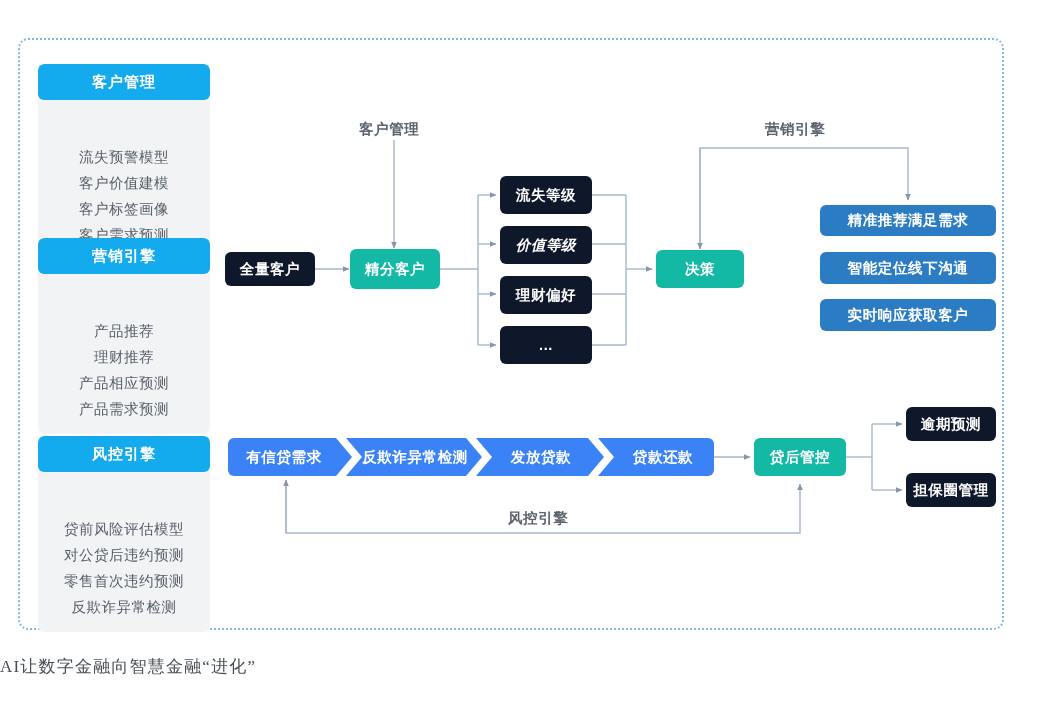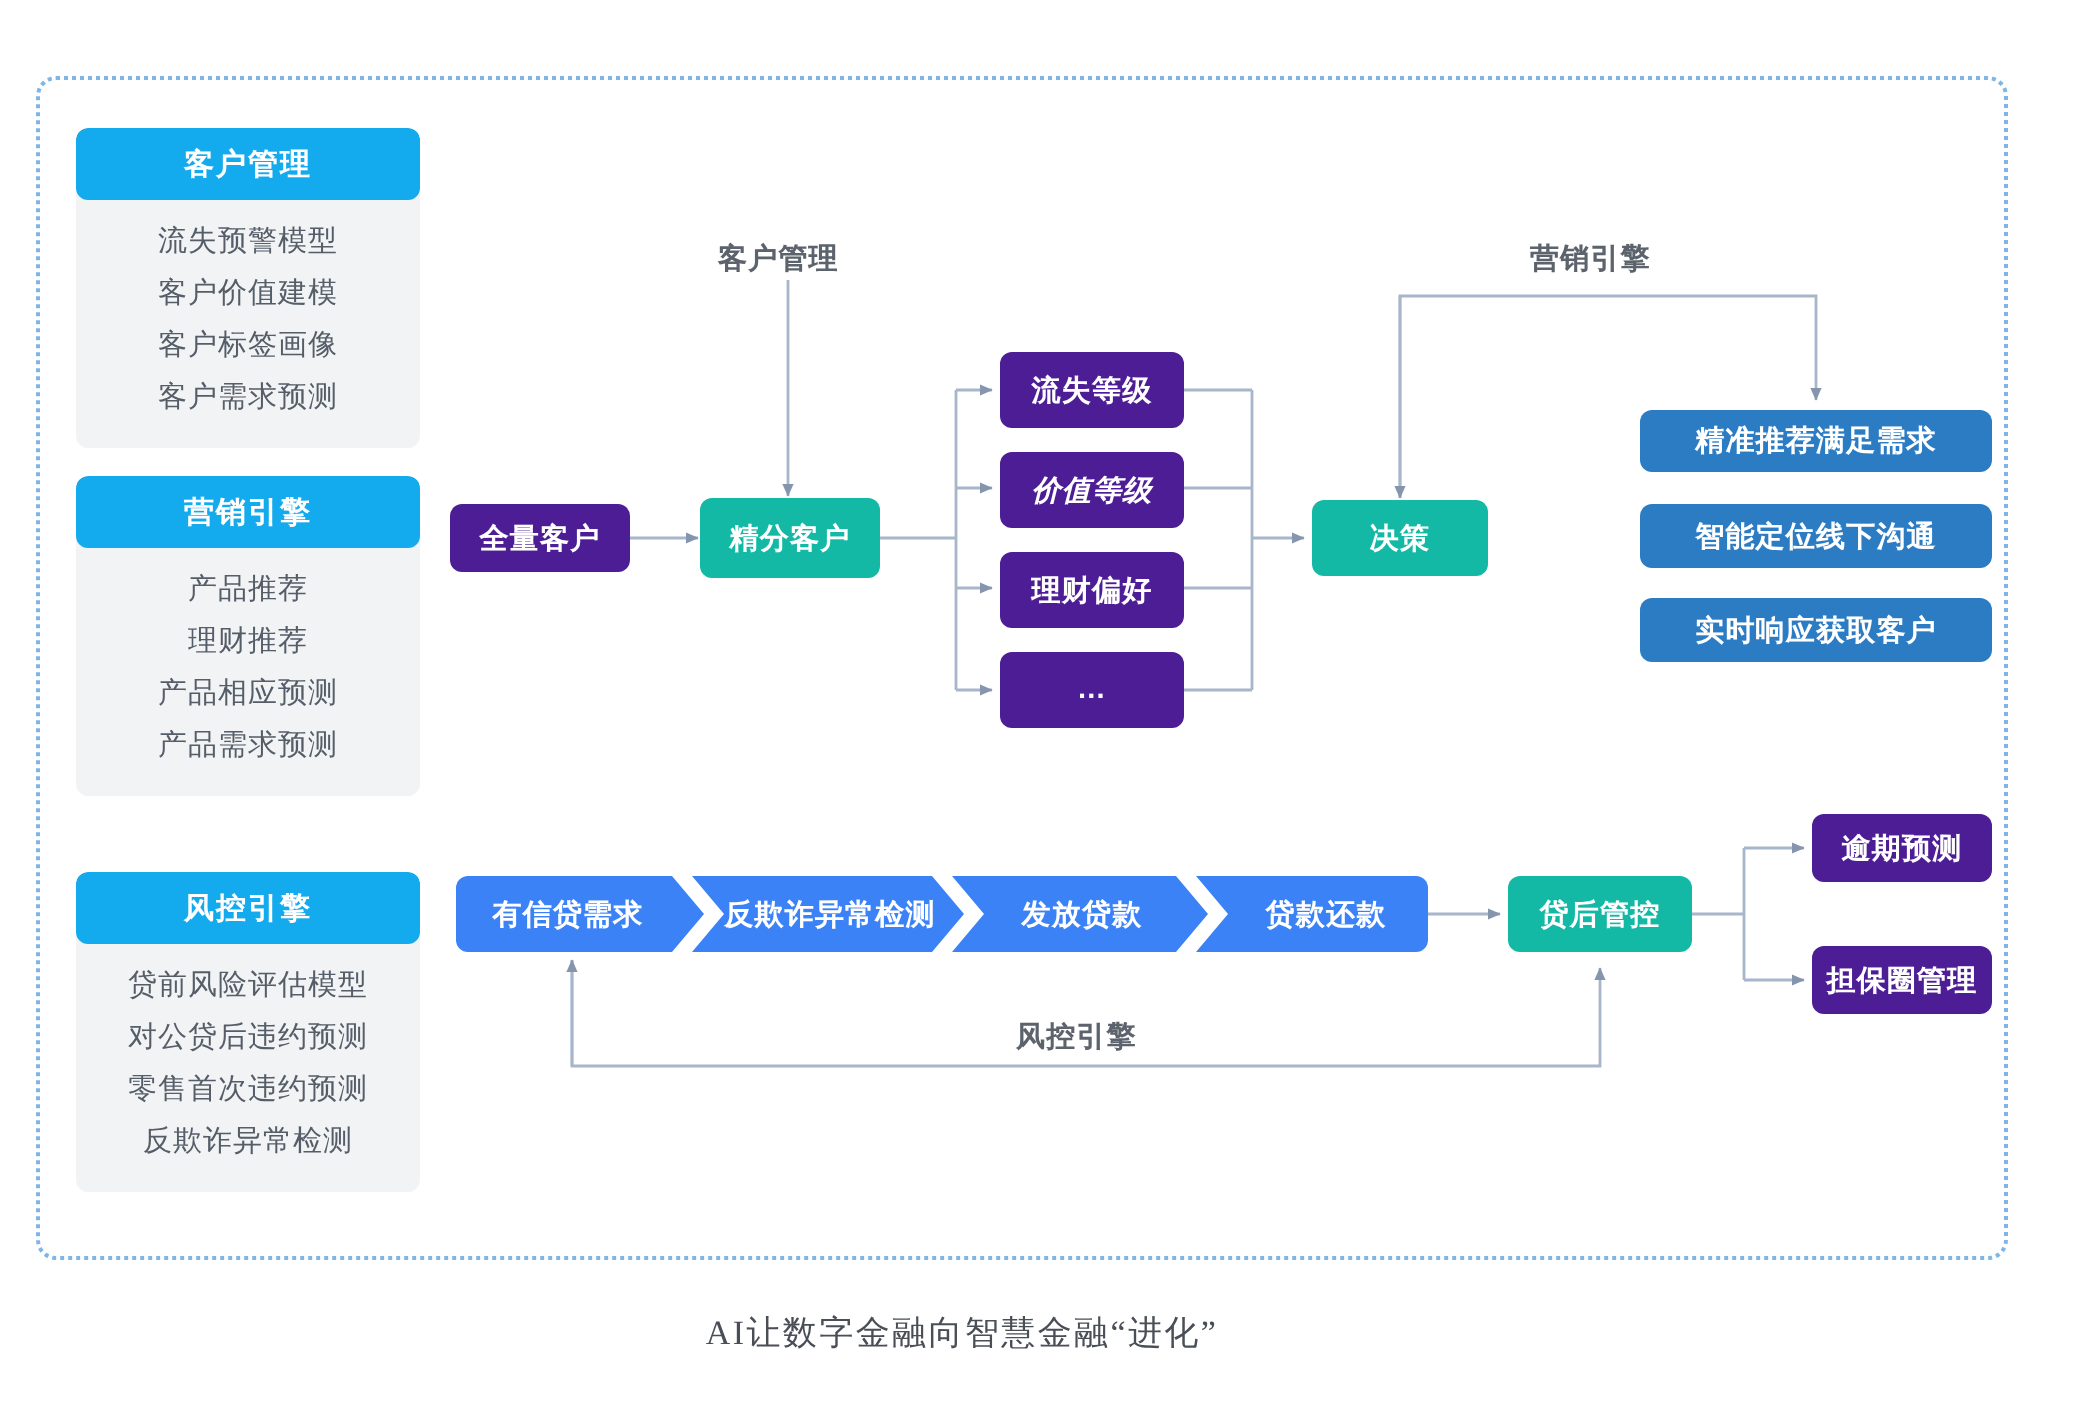--- a/index.html
+++ b/index.html
@@ -45,20 +45,21 @@
     color: #ffffff;
     font-size: 15px;
     font-weight: bold;
     letter-spacing: 1px;
   }
   .panel-body {
     padding: 8px 0 12px 0;
     display: flex;
     flex-direction: column;
     align-items: center;
+    margin-top: 36px;
   }
   .panel-item {
     font-size: 14.5px;
     color: #555e68;
     line-height: 26px;
     letter-spacing: 0.5px;
     white-space: nowrap;
   }
   
   .box {
@@ -67,21 +68,21 @@
     align-items: center;
     justify-content: center;
     border-radius: 6px;
     color: #ffffff;
     font-size: 14.5px;
     font-weight: bold;
     letter-spacing: 0.6px;
     box-sizing: border-box;
     white-space: nowrap;
   }
-  .box.cyan  { background: #4c1d95; }
+  .box.cyan  { background: #0f172a; }
   .box.teal  { background: #14b9a6; }
   .box.navy  { background: #2c7cc4; }
   
   .chev {
     position: absolute;
     height: 38px;
     background: #3b82f6;
     display: flex;
     align-items: center;
     justify-content: center;
@@ -122,21 +123,21 @@
     left: 0; top: 0;
     width: 1044px; height: 704px;
     pointer-events: none;
   }
   
   #caption {
     position: absolute;
     left: 0;
     top: 655px;
     width: 962px;
-    text-align: center;
+    text-align: left;
     font-family: "Liberation Serif", "DejaVu Serif", serif;
     font-size: 17px;
     color: #4a4f57;
     letter-spacing: 1.2px;
   }
 </style>
 </head>
 <body>
 
 <div id="root">

